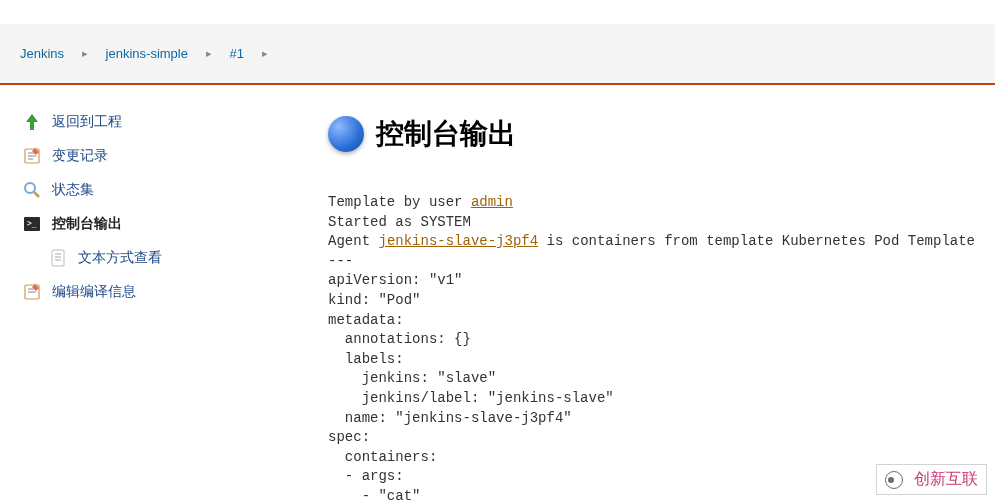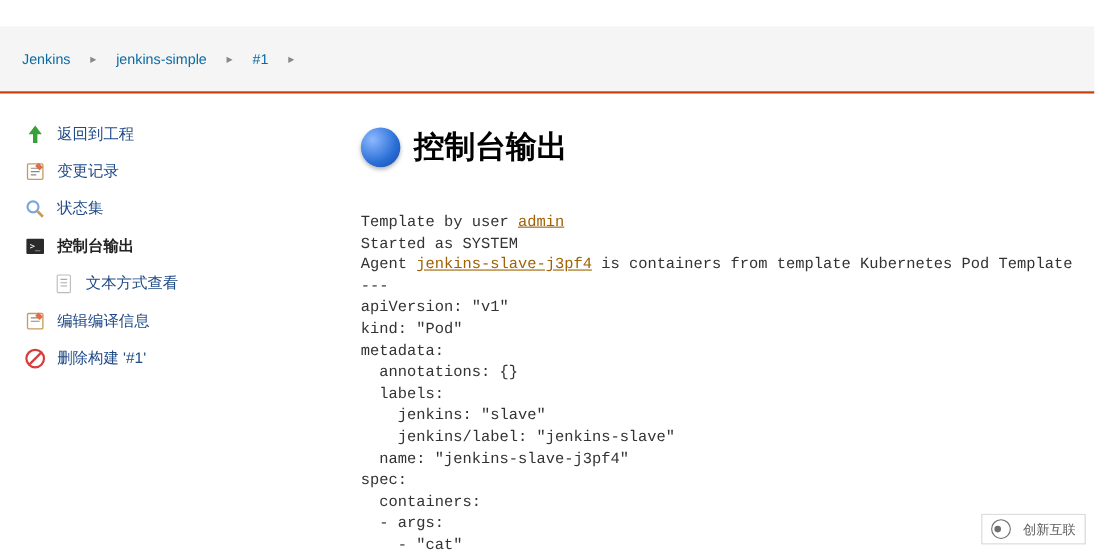--- a/index.html
+++ b/index.html
@@ -20,21 +20,21 @@
     
     .icon { width: 20px; height: 20px; display: inline-flex; align-items: center; justify-content: center; flex-shrink: 0; }
     
     .page-header { display: flex; align-items: center; gap: 12px; margin-bottom: 40px; }
     .orb { width: 36px; height: 36px; border-radius: 50%; background: radial-gradient(circle at 30% 30%, #8db8ff, #2a6fd6 60%, #1948a0); box-shadow: 0 2px 4px rgba(0,0,0,0.3); }
     .page-title { font-size: 28px; font-weight: bold; color: #000; }
     
     .console { font-family: "Courier New", monospace; font-size: 14px; line-height: 1.4; white-space: pre; color: #333; }
     .console a { color: #a16207; text-decoration: underline; }
     
-    .watermark { position: fixed; bottom: 8px; right: 8px; opacity: 0.85; font-size: 12px; color: #404040; display: flex; align-items: center; gap: 11px; padding: 4px 8px; border: 1px solid #ccc; background: #fff; }
+    .watermark { position: fixed; bottom: 8px; right: 8px; opacity: 0.85; font-size: 16px; color: #be185d; display: flex; align-items: center; gap: 11px; padding: 4px 8px; border: 1px solid #ccc; background: #fff; }
     .watermark-logo { width: 18px; height: 18px; border: 1.5px solid #555; border-radius: 50%; position: relative; }
     .watermark-logo::after { content: ""; position: absolute; width: 6px; height: 6px; background: #555; border-radius: 50%; left: 2px; top: 5px; }
   </style>
 </head>
 <body>
 
 <div class="breadcrumb">
   <a class="breadcrumb-item">Jenkins</a>
   <span class="breadcrumb-sep">▸</span>
   <a class="breadcrumb-item">jenkins-simple</a>
@@ -105,29 +105,20 @@
         <svg width="20" height="20" viewBox="0 0 20 20">
             <rect x="3" y="3" width="14" height="14" rx="1" fill="#fff" stroke="#c89b5a" stroke-width="1.2"></rect>
             <line x1="6" y1="7" x2="14" y2="7" stroke="#888" stroke-width="1"></line>
             <line x1="6" y1="10" x2="14" y2="10" stroke="#888" stroke-width="1"></line>
             <path d="M13 2 L17 6 L14 9 L10 5 Z" fill="#e06c4c"></path>
           </svg>
       </span>
       <span class="nav-label">编辑编译信息</span>
     </div>
 
-    <div class="nav-item">
-      <span class="icon">
-        <svg width="20" height="20" viewBox="0 0 20 20">
-            <circle cx="10" cy="10" r="8" fill="none" stroke="#d63c3c" stroke-width="2"></circle>
-            <line x1="5" y1="15" x2="15" y2="5" stroke="#d63c3c" stroke-width="2"></line>
-          </svg>
-      </span>
-      <span class="nav-label">删除构建 '#1'</span>
-    </div>
 
   </div>
 
   <div class="main">
     <div class="page-header">
       <div class="orb"></div>
       <h1 class="page-title">控制台输出</h1>
     </div>
 
     <pre class="console"><span>Template by user </span><a>admin</a>

